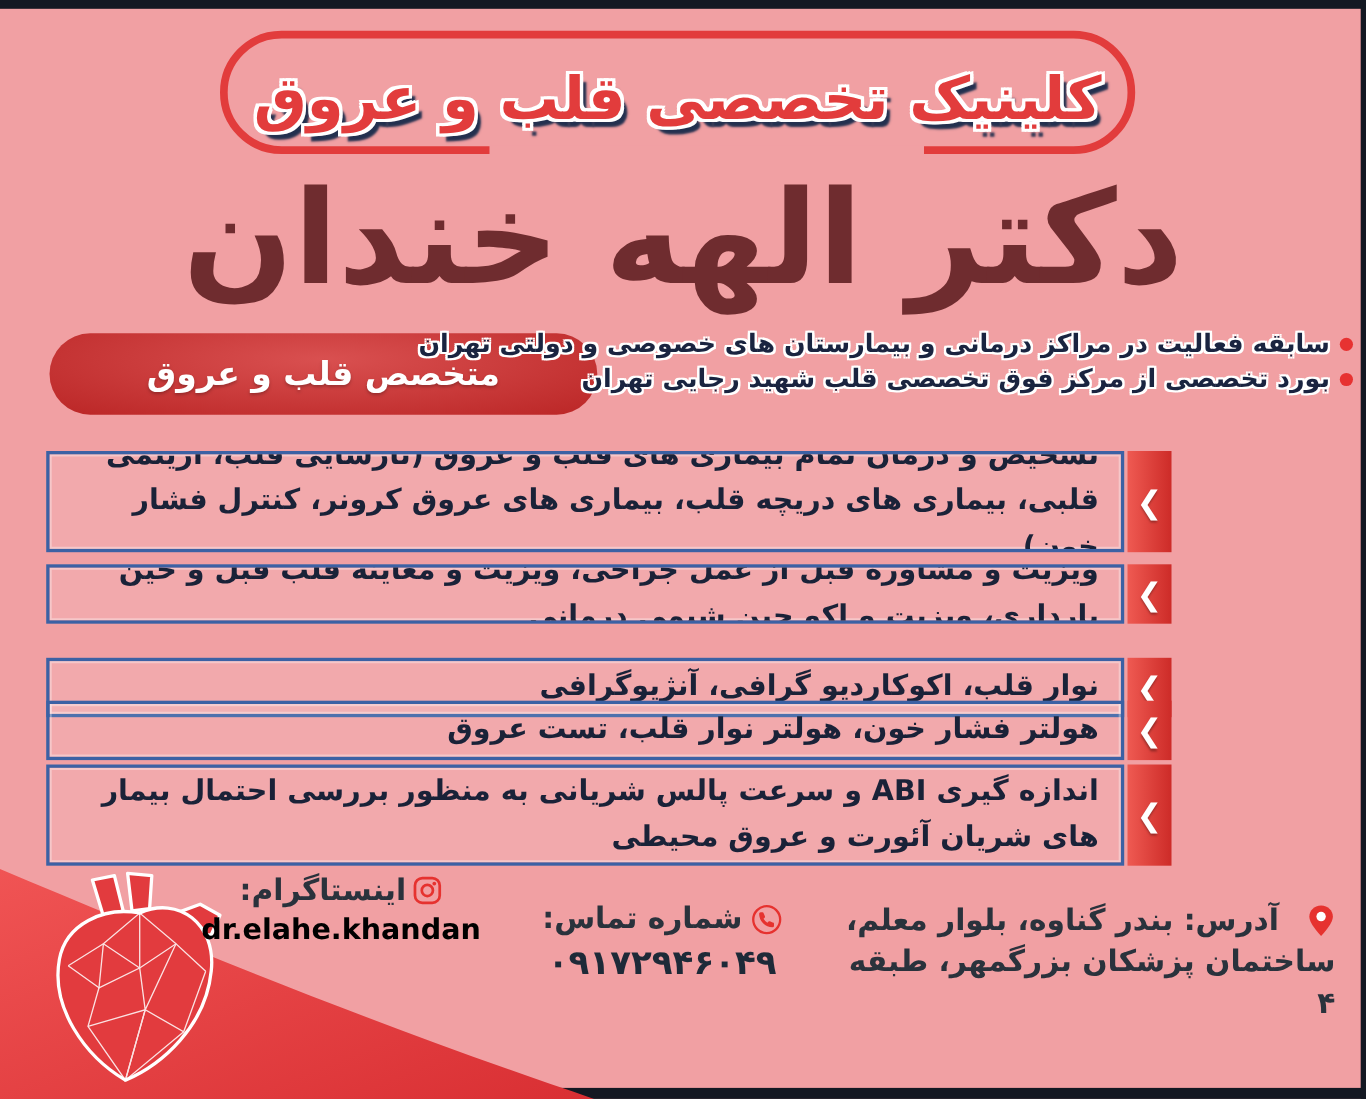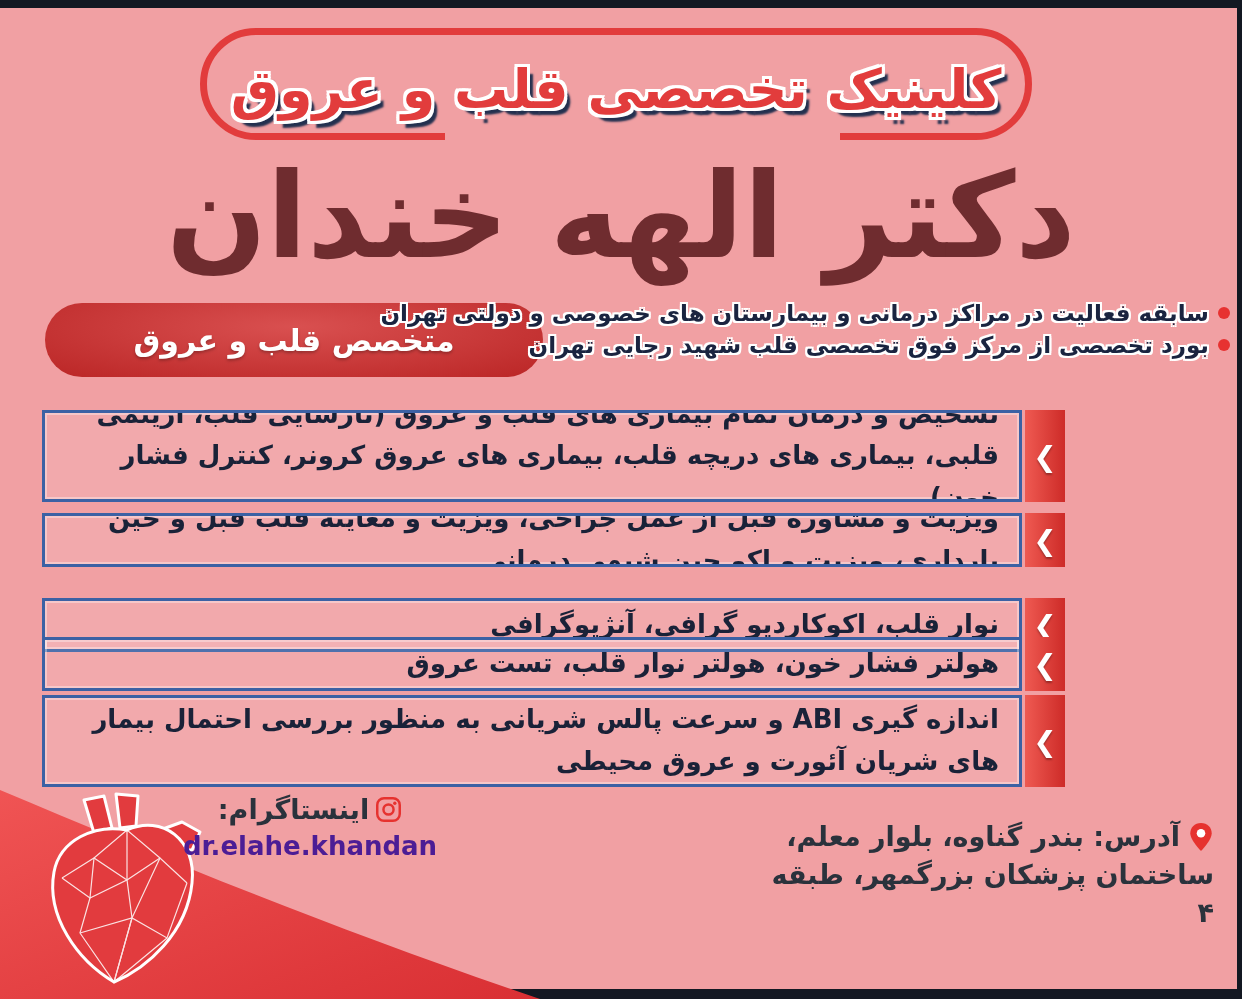--- a/index.html
+++ b/index.html
@@ -126,41 +126,41 @@
   .r3{top:578px;height:54px;margin-top:20px;}
   .r4{top:637px;height:54px;}
   .r5{top:695px;height:92px;}
 
   
   .addr{
     position:absolute;right:28px;top:818px;width:445px;
     direction:rtl;text-align:right;
     font-size:27px;font-weight:800;color:#2a323c;line-height:38px;
   }
-  .addr .line1{display:flex;align-items:center;justify-content:flex-start;gap:8px;}
+  .addr .line1{display:flex;align-items:center;justify-content:space-between;gap:8px;}
   .phone{
     position:absolute;left:452px;top:820px;width:300px;text-align:center;
   }
   .phone .label-row{
     display:flex;direction:rtl;align-items:center;justify-content:center;gap:8px;
     font-size:27px;font-weight:800;color:#2a323c;
   }
   .phone .number{
     margin-top:6px;font-size:31px;font-weight:800;color:#1e2a38;letter-spacing:2px;
     direction:ltr;
   }
   .insta{
     position:absolute;left:170px;top:794px;width:280px;text-align:center;
   }
   .insta .label-row{
     display:flex;direction:rtl;align-items:center;justify-content:center;gap:6px;
     font-size:27px;font-weight:800;color:#2a323c;
   }
   .insta .handle{
-    margin-top:6px;font-size:26px;font-weight:600;color:#4c1d95;direction:ltr;
+    margin-top:6px;font-size:26px;font-weight:600;color:#000000;direction:ltr;
   }
   .icon-svg{display:block;}
 
   
   .wedge{position:absolute;left:0;top:778px;width:540px;height:221px;}
   .heart{position:absolute;left:32px;top:788px;width:185px;height:200px;}
 </style>
 </head>
 <body>
 
@@ -266,20 +266,30 @@
     <div class="line1">
       <svg class="icon-svg" width="26" height="30" viewBox="0 0 24 28">
         <path d="M12,1 C6,1 2,5.5 2,10.5 C2,17 12,27 12,27 C12,27 22,17 22,10.5 C22,5.5 18,1 12,1 Z" fill="#e6322f"></path>
         <circle cx="12" cy="10.5" r="4" fill="#fff"></circle>
       </svg>
       <span>آدرس: بندر گناوه، بلوار معلم،</span>
     </div>
     <div>ساختمان پزشکان بزرگمهر، طبقه ۴</div>
   </div>
 
+  <div class="phone">
+    <div class="label-row">
+      <svg class="icon-svg" width="28" height="28" viewBox="0 0 24 24">
+        <circle cx="12" cy="12" r="10.5" fill="none" stroke="#e6322f" stroke-width="1.8"></circle>
+        <path d="M16.6 14.2l-2.1-.9a1 1 0 0 0-1.1.2l-.9.9a8.6 8.6 0 0 1-3-3l.9-.9a1 1 0 0 0 .2-1.1l-.9-2.1A1 1 0 0 0 8.8 6.3H7.3A1.2 1.2 0 0 0 6.1 7.5 10.4 10.4 0 0 0 16.5 17.9 1.2 1.2 0 0 0 17.7 16.7v-1.5a1 1 0 0 0-1.1-1z" fill="#e6322f"></path>
+      </svg>
+      <span>شماره تماس:</span>
+    </div>
+    <div class="number">۰۹۱۷۲۹۴۶۰۴۹</div>
+  </div>
 
   <div class="insta">
     <div class="label-row">
       <svg class="icon-svg" width="27" height="27" viewBox="0 0 24 24">
         <rect x="2" y="2" width="20" height="20" rx="6" fill="none" stroke="#e6322f" stroke-width="2.2"></rect>
         <circle cx="12" cy="12" r="4.5" fill="none" stroke="#e6322f" stroke-width="2.2"></circle>
         <circle cx="17.6" cy="6.4" r="1.5" fill="#e6322f"></circle>
       </svg>
       <span>اینستاگرام:</span>
     </div>

